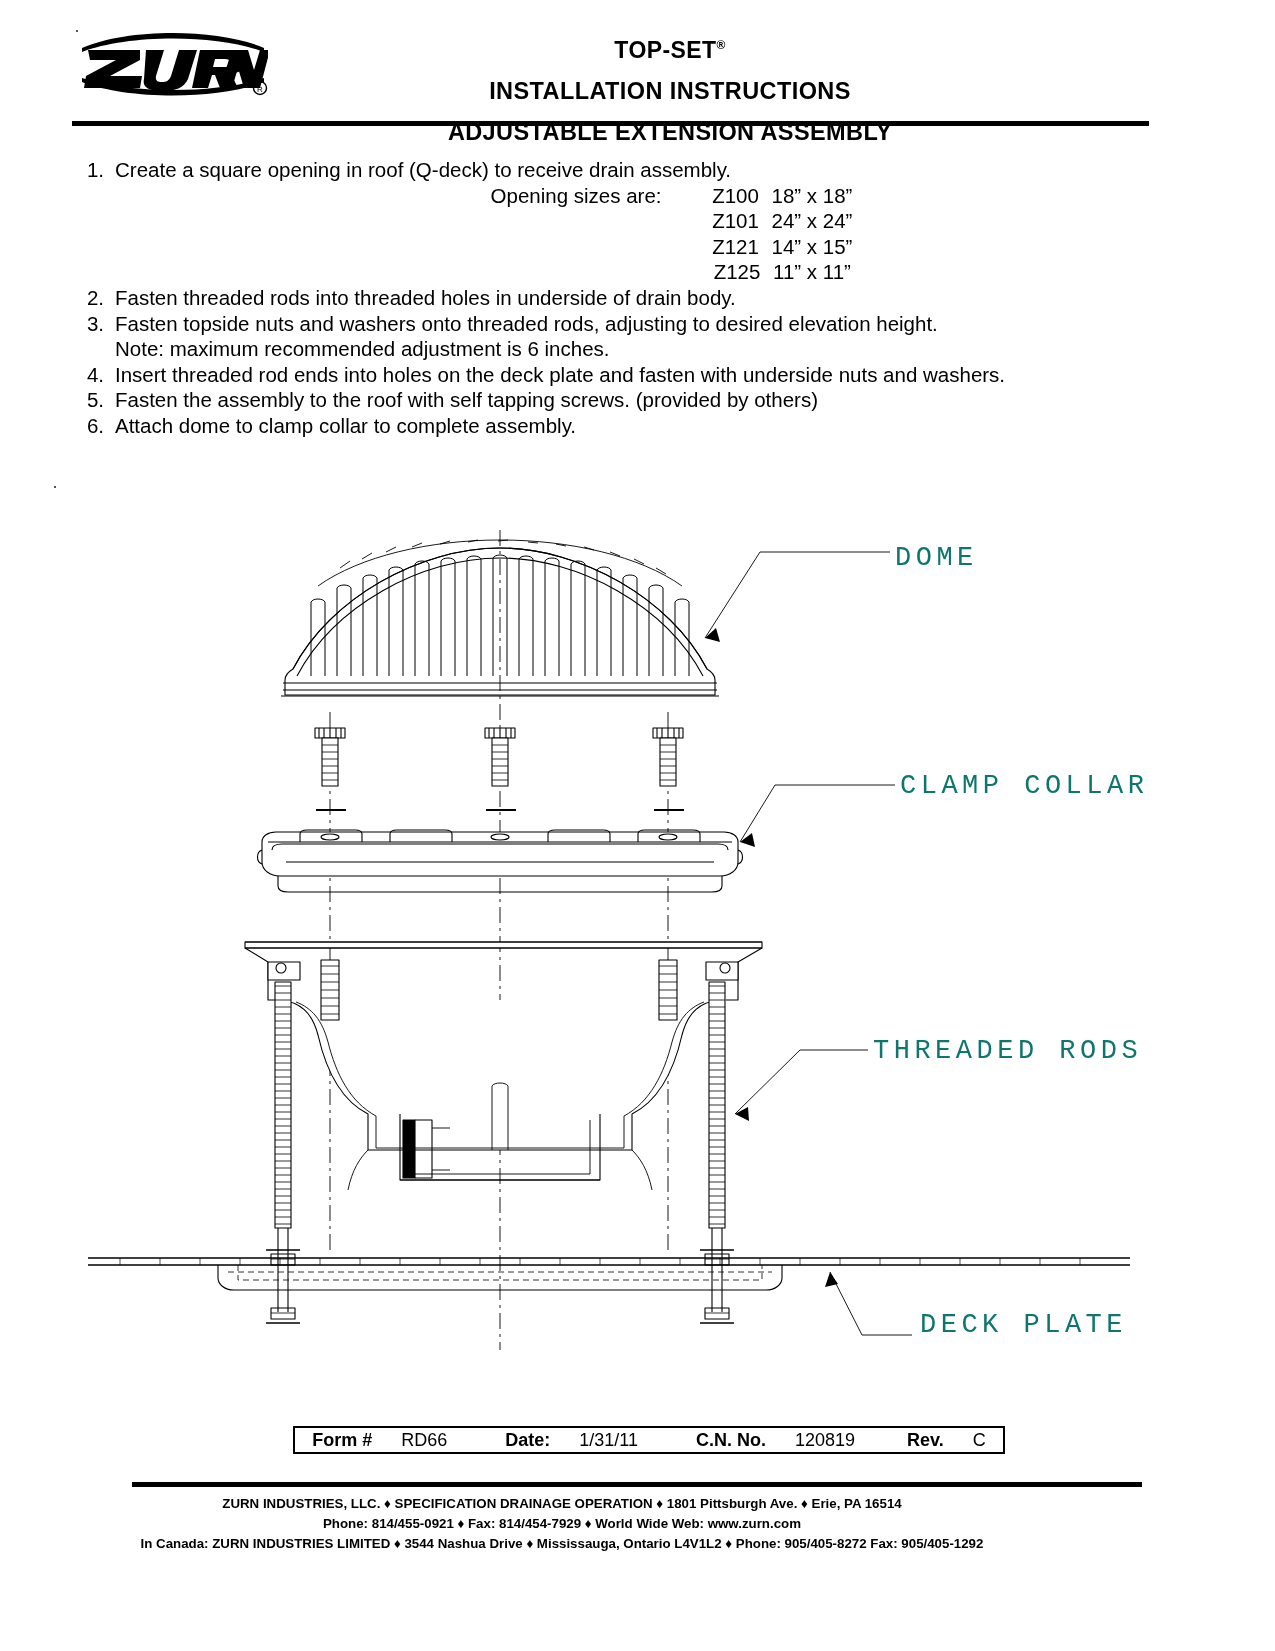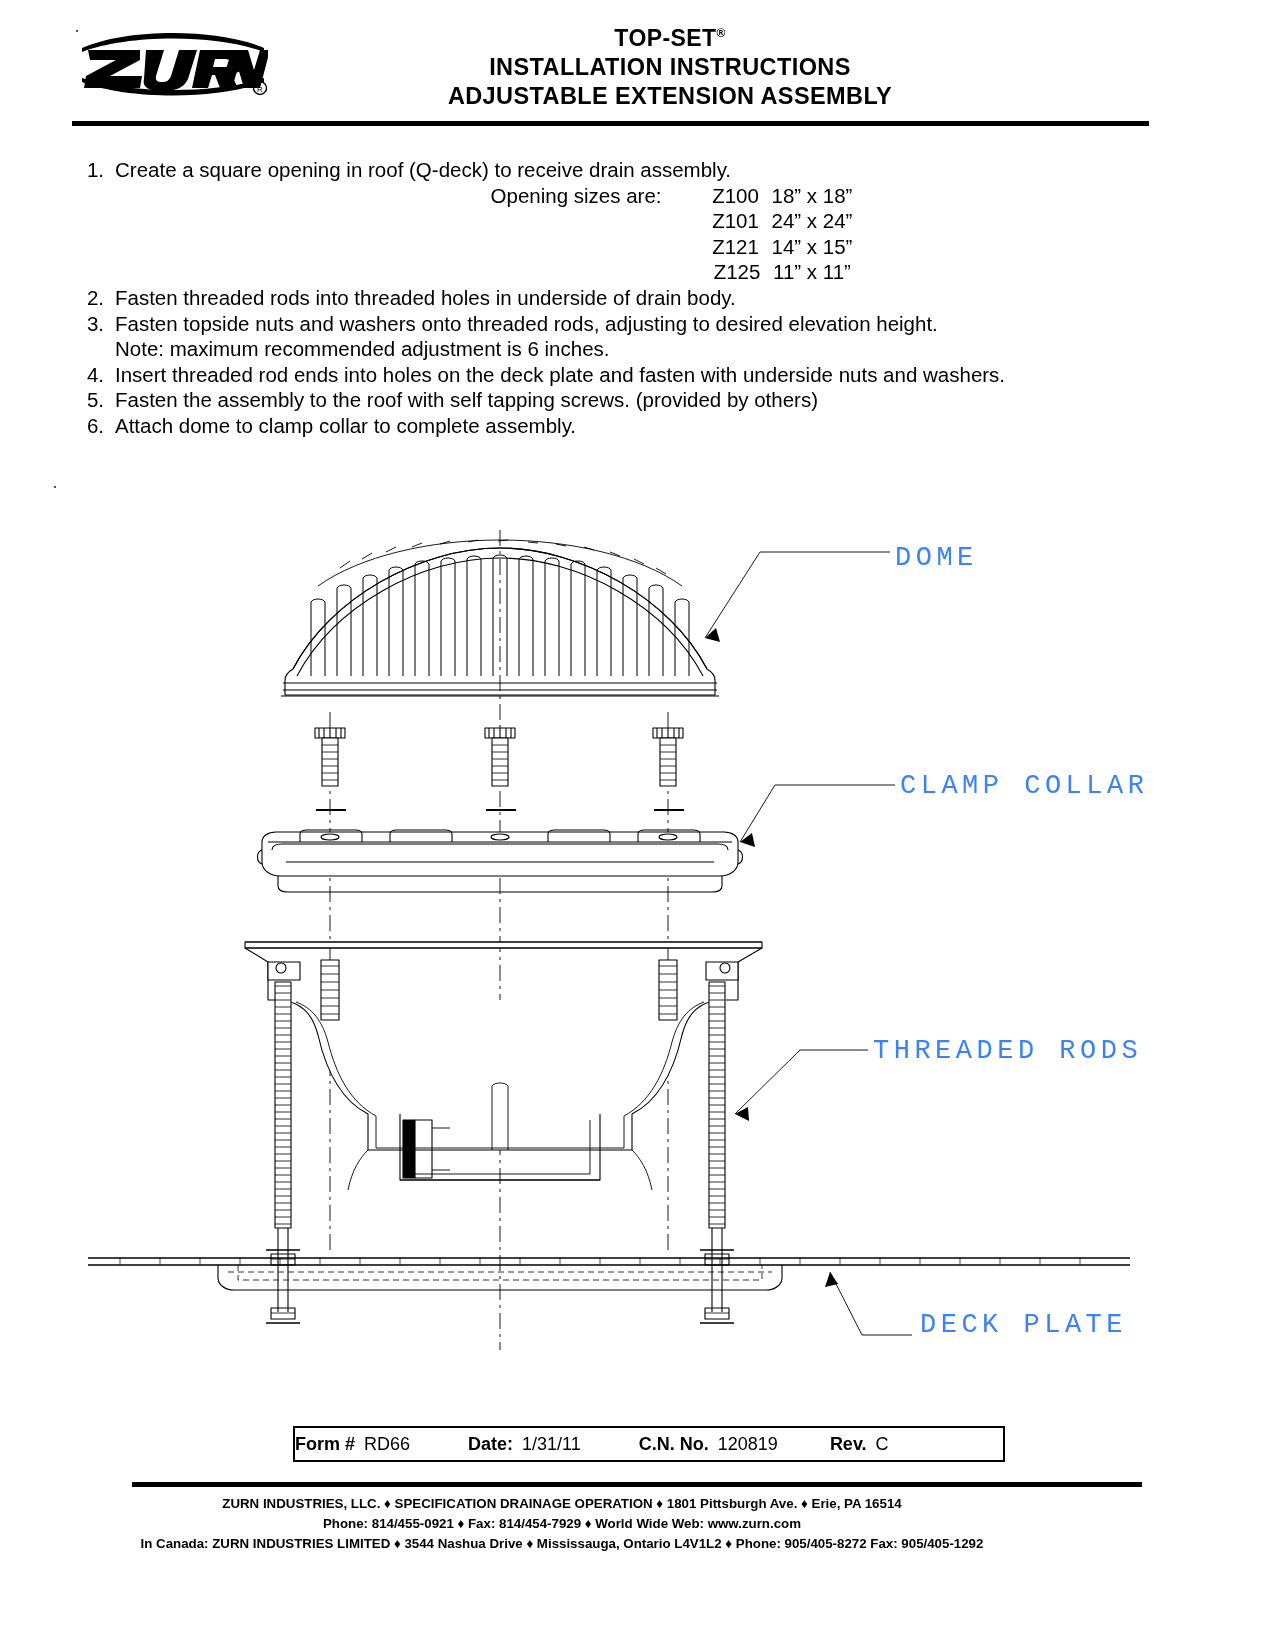--- a/index.html
+++ b/index.html
@@ -39,20 +39,21 @@
     width: 740px;
     text-align: center;
   }
   .title-line {
     font-family: "Liberation Sans", sans-serif;
     font-weight: bold;
     font-size: 23.5px;
     letter-spacing: 0.4px;
     line-height: 29px;
     white-space: nowrap;
+    margin-top: 12px;
   }
   .title-line.l1 { font-size: 23px; }
   .title-line sup {
     font-size: 12px;
     vertical-align: super;
     line-height: 0;
   }
   .header-rule {
     position: absolute;
     left: 72px;
@@ -108,53 +109,53 @@
     width: 1275px;
     height: 900px;
   }
   .drawing svg { display:block; }
 
   .lbl {
     position: absolute;
     font-family: "Liberation Mono", monospace;
     font-size: 27px;
     letter-spacing: 4.5px;
-    color: #3b82f6;
+    color: #0f766e;
     white-space: nowrap;
   }
   #label-dome          { left: 895px; top: 543px; }
   #label-clamp-collar  { left: 900px; top: 771px; }
   #label-threaded-rods { left: 873px; top: 1036px; }
   #label-deck-plate    { left: 920px; top: 1310px; }
 
   
   .form-box {
     position: absolute;
     left: 293px;
     top: 1426px;
     width: 712px;
-    height: 36px;
+    height: 28px;
     border: 2px solid #000;
     box-sizing: border-box;
     display: flex;
     align-items: center;
-    justify-content: flex-start;
+    justify-content: center;
     gap: 0px;
   }
   .form-field {
     display: flex;
     align-items: baseline;
     font-size: 18px;
     white-space: nowrap;
   }
   .form-field .fl {
     font-weight: bold;
     margin-right: 9px;
   }
-  .form-field .fv { font-weight: normal; }
+  .form-field .fv { font-weight: normal; margin-left: 20px; }
   .fgap { width: 58px; }
   .fgap.small { width: 52px; }
 
   .footer-rule {
     position: absolute;
     left: 132px;
     top: 1482px;
     width: 1010px;
     height: 5px;
     background: #000;

